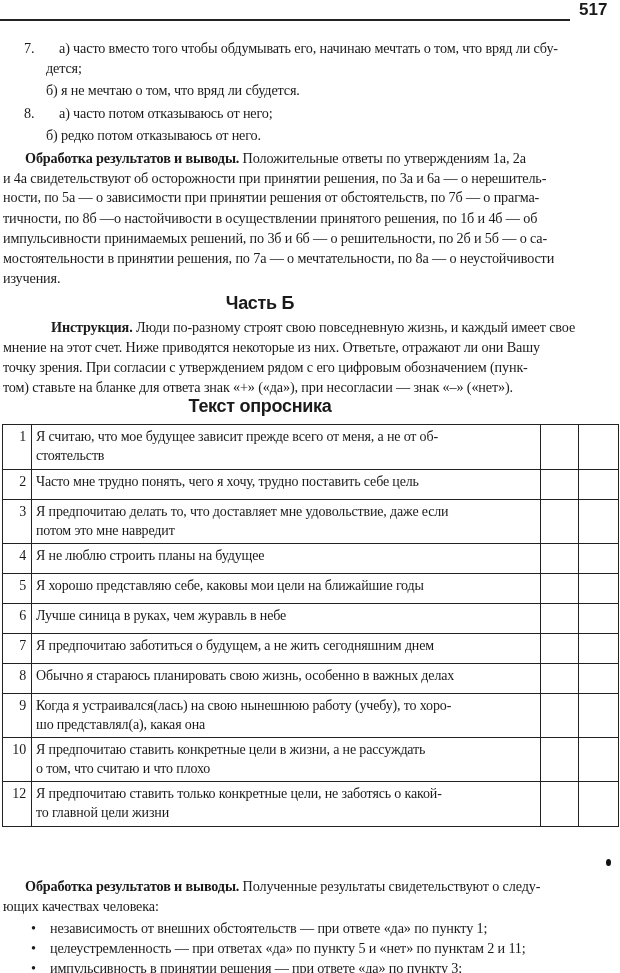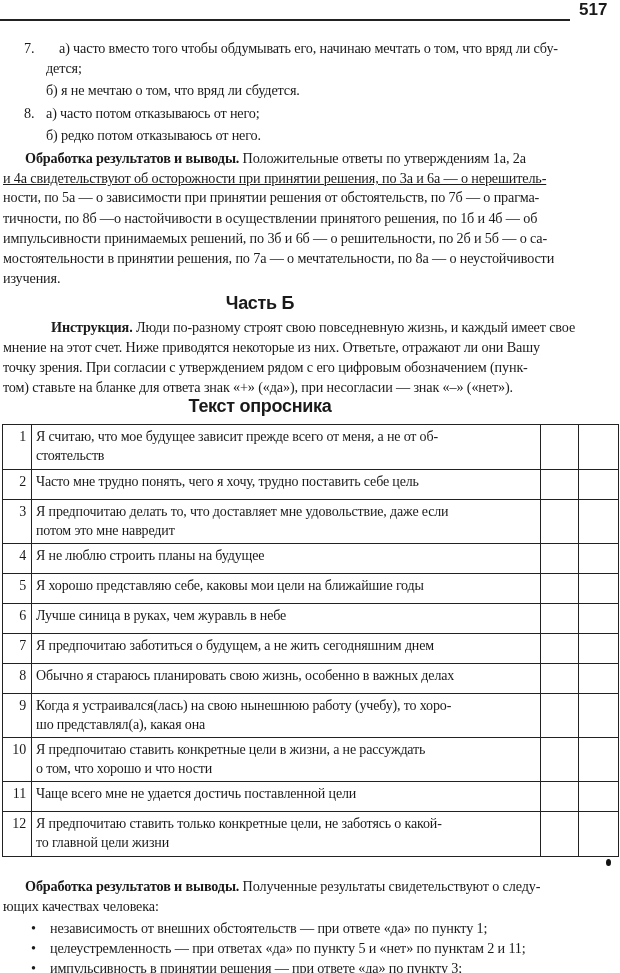--- a/index.html
+++ b/index.html
@@ -29,27 +29,27 @@
   <span class="page-num">517</span>
   <div class="rule"></div>
 </div>
 
 <div>
   <div class="text" style="left:24px;top:38px;">7.</div>
   <div class="text" style="left:46px;top:38px;margin-left:13px;">а) часто вместо того чтобы обдумывать его, начинаю мечтать о том, что вряд ли сбу-</div>
   <div class="text" style="left:46px;top:58px;">дется;</div>
   <div class="text" style="left:46px;top:80px;">б) я не мечтаю о том, что вряд ли сбудется.</div>
   <div class="text" style="left:24px;top:103px;">8.</div>
-  <div class="text" style="left:46px;top:103px;">а) часто потом отказываюсь от него;</div>
+  <div class="text" style="left:59px;top:103px;">а) часто потом отказываюсь от него;</div>
   <div class="text" style="left:46px;top:125px;">б) редко потом отказываюсь от него.</div>
 </div>
 
 <div>
   <div class="text" style="left:25px;top:148px;"><span class="b">Обработка результатов и выводы.</span><span> Положительные ответы по утверждениям 1а, 2а</span></div>
-  <div class="text" style="left:3px;top:168px;text-decoration:underline;">и 4а свидетельствуют об осторожности при принятии решения, по 3а и 6а — о нерешитель-</div>
+  <div class="text" style="left:3px;top:168px;">и 4а свидетельствуют об осторожности при принятии решения, по 3а и 6а — о нерешитель-</div>
   <div class="text" style="left:3px;top:187px;">ности, по 5а — о зависимости при принятии решения от обстоятельств, по 7б — о прагма-</div>
   <div class="text" style="left:3px;top:208px;">тичности, по 8б —о настойчивости в осуществлении принятого решения, по 1б и 4б — об</div>
   <div class="text" style="left:3px;top:228px;">импульсивности принимаемых решений, по 3б и 6б — о решительности, по 2б и 5б — о са-</div>
   <div class="text" style="left:3px;top:248px;">мостоятельности в принятии решения, по 7а — о мечтательности, по 8а — о неустойчивости</div>
   <div class="text" style="left:3px;top:268px;">изучения.</div>
 </div>
 
 <div class="h" style="top:293px;">Часть Б</div>
 <div>
   <div class="text" style="left:3px;top:317px;margin-left:48px;"><span class="b">Инструкция.</span><span> Люди по-разному строят свою повседневную жизнь, и каждый имеет свое</span></div>
@@ -140,29 +140,21 @@
           <div>Когда я устраивался(лась) на свою нынешнюю работу (учебу), то хоро-</div>
           <div>шо представлял(а), какая она</div>
         </td>
         <td class="ans"></td>
         <td class="ans"></td>
       </tr>
     <tr style="height:44px">
         <td class="num">10</td>
         <td>
           <div>Я предпочитаю ставить конкретные цели в жизни, а не рассуждать</div>
-          <div>о том, что хорошо и что ности</div>
-        </td>
-        <td class="ans"></td>
-        <td class="ans"></td>
-      </tr>
-    <tr style="height:30px">
-        <td class="num">11</td>
-        <td>
-          <div>Чаще всего мне не удается достичь поставленной цели</div>
+          <div>о том, что считаю и что плохо</div>
         </td>
         <td class="ans"></td>
         <td class="ans"></td>
       </tr>
     <tr style="height:45px">
         <td class="num">12</td>
         <td>
           <div>Я предпочитаю ставить только конкретные цели, не заботясь о какой-</div>
           <div>то главной цели жизни</div>
         </td>

